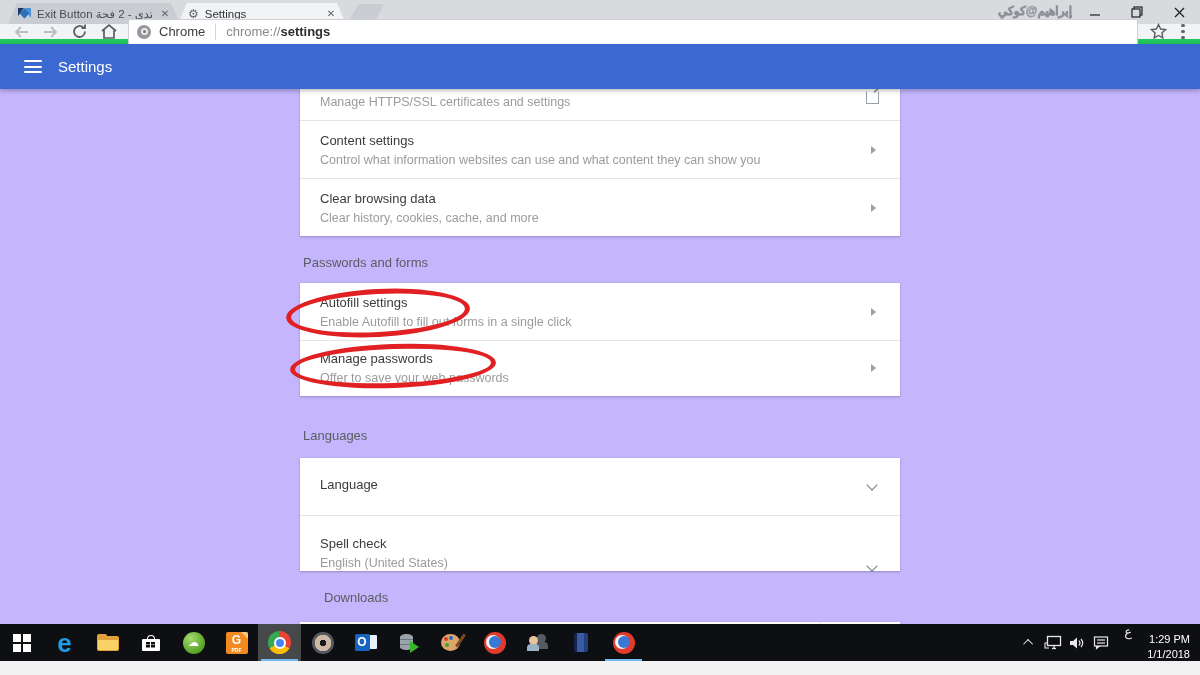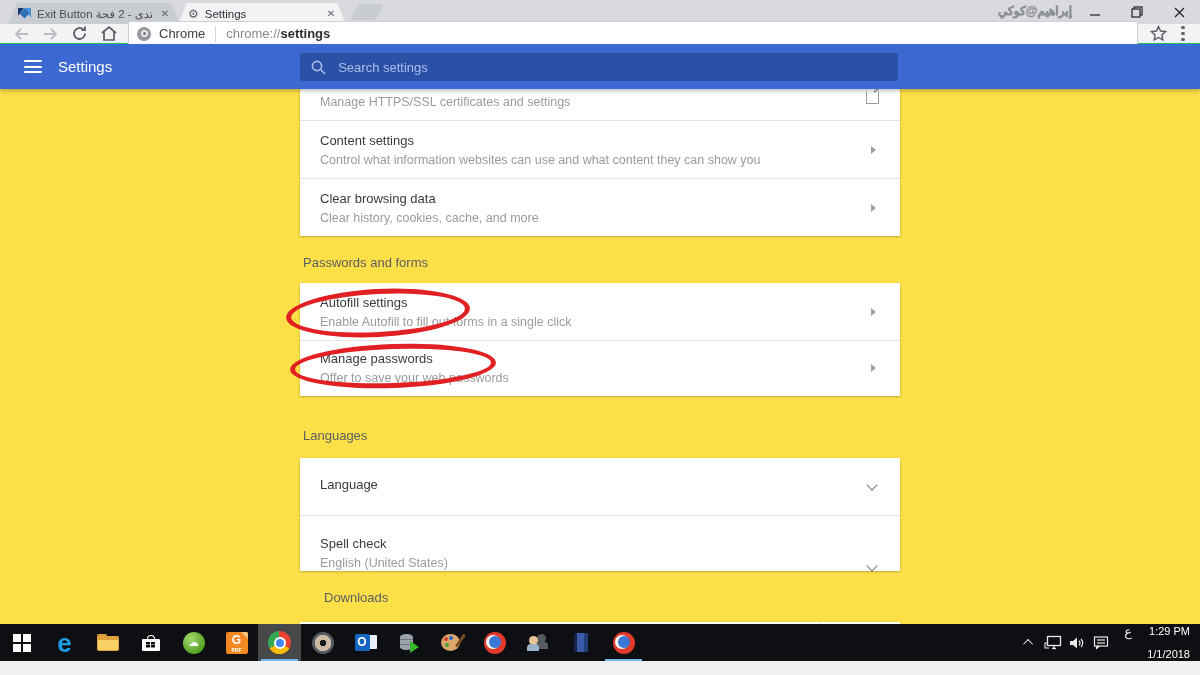--- a/index.html
+++ b/index.html
@@ -23,21 +23,21 @@
   .favicon-v .v3 { left:3px; top:3px; width:7px; height:7px; background:#2f6fb8; transform:rotate(45deg); }
   .gear-glyph { font-size:12px; color:#5f6368; line-height:1; }
   .newtab-btn { position:absolute; left:354px; top:4px; width:26px; height:16px; background:#c9ccd1; transform:skewX(-28deg); border-radius:2px; }
   .watermark { position:absolute; right:128px; top:4px; font-size:12px; font-weight:bold; color:#f2f3f5;
                -webkit-text-stroke:0.7px #8d9096; letter-spacing:.5px; direction:rtl; }
   .win-controls { position:absolute; right:0; top:0; height:24px; display:flex; }
   .win-btn { width:42px; height:24px; display:flex; align-items:center; justify-content:center; }
   .win-btn svg { stroke:#202124; stroke-width:1.2; fill:none; }
 
   
-  .toolbar { height:20px; background:#f2f3f5; display:flex; align-items:center; border-bottom:1px solid #22c55e; position:relative; }
+  .toolbar { height:20px; background:#f2f3f5; display:flex; align-items:center; border-bottom:5px solid #22c55e; position:relative; }
   .nav-btn { width:27px; height:27px; display:flex; align-items:center; justify-content:center; margin-left:2px; }
   .nav-btn:first-child { margin-left:8px; }
   .omnibox { flex:1; height:26px; margin:0 6px 0 6px; background:#fff; border:1px solid #cdd0d4; border-radius:2px;
              display:flex; align-items:center; padding:0 8px; }
   .chrome-badge { width:14px; height:14px; border-radius:50%; background:#95989c; position:relative; margin-right:8px; flex:0 0 14px;}
   .chrome-badge::after { content:""; position:absolute; left:3.5px; top:3.5px; width:7px; height:7px; border-radius:50%; background:#e8eaed; }
   .chrome-badge::before { content:""; position:absolute; left:5.5px; top:5.5px; width:3px; height:3px; border-radius:50%; background:#6f7276; z-index:1;}
   .omni-app { font-size:13px; color:#3c4043; margin-right:10px; }
   .omni-sep { width:1px; height:16px; background:#d4d5d8; margin-right:10px; }
   .omni-scheme { font-size:13px; color:#85898e; }
@@ -51,21 +51,21 @@
   .hamburger { position:absolute; left:24px; top:16px; width:18px; display:flex; flex-direction:column; gap:3.5px; }
   .hamburger i { height:2px; background:#fff; border-radius:1px; }
   .bluebar-title { position:absolute; left:58px; top:14px; color:#fff; font-size:15px; }
   .searchbox { position:absolute; left:300px; top:9px; width:598px; height:28px; background:#2b51a7; border-radius:2px;
                display:flex; align-items:center; padding:0 10px; }
   .searchbox input { background:transparent; border:none; outline:none; color:#dfe6f7; font-size:13px; width:100%;
                      font-family:"Liberation Sans", sans-serif; }
   .searchbox input::placeholder { color:#aabdea; opacity:1; }
 
   
-  .content { position:relative; height:535px; background:#fde047; overflow:hidden; }
+  .content { position:relative; height:535px; background:#c4b5fd; overflow:hidden; }
   .column { position:absolute; left:300px; top:0; width:600px; }
   .card { background:#fff; box-shadow:0 1px 2px rgba(0,0,0,.22), 0 0 1px rgba(0,0,0,.12); position:relative; }
   .row { padding:0 20px; display:flex; align-items:center; position:relative; }
   .row + .row { border-top:1px solid #e4e4e4; }
   .row-text { flex:1; }
   .row-title { font-size:13px; color:#3b3b3b; margin-bottom:5px; }
   .row-sub { font-size:12.5px; color:#9b9b9b; }
   .arrow-right { width:0; height:0; border-left:5px solid #9aa0a6; border-top:4.5px solid transparent; border-bottom:4.5px solid transparent; margin-right:4px; }
   .chev-down { width:8px; height:8px; border-right:1.6px solid #757a80; border-bottom:1.6px solid #757a80; transform:rotate(45deg); margin:-4px 4px 0 0; }
   .section-label { font-size:13px; font-weight:normal; color:#5a5e62; padding-left:3px; }
@@ -78,21 +78,21 @@
 
   
   .taskbar { height:37px; background:#0e0f12; display:flex; align-items:stretch; position:relative; }
   .tb-cell { width:43px; display:flex; align-items:center; justify-content:center; position:relative; flex:0 0 43px; }
   .tb-cell.active-bg { background:#47484a; }
   .tb-underline::after { content:""; position:absolute; left:3px; right:3px; bottom:0; height:2px; background:#76b9ed; }
   .tb-spacer { flex:1; }
   .tray-item { width:24px; display:flex; align-items:center; justify-content:center; flex:0 0 24px; }
   .tray-chevron { width:7px; height:7px; border-top:1.6px solid #e8e8e8; border-left:1.6px solid #e8e8e8; transform:rotate(45deg) translateY(2px); }
   .lang-ind { color:#e8e8e8; font-size:13px; width:30px; text-align:center; }
-  .clock { color:#fff; font-size:11px; text-align:right; line-height:1.3; padding:0 10px 0 4px; display:flex; flex-direction:column; justify-content:space-between; }
+  .clock { color:#fff; font-size:11px; text-align:right; line-height:1.3; padding:0 10px 0 4px; display:flex; flex-direction:column; justify-content:flex-end; }
 
   
   .win-logo { width:17px; height:17px; display:grid; grid-template-columns:8px 8px; grid-template-rows:8px 8px; gap:1.5px; }
   .win-logo i { background:#fff; }
   .edge-e { font-size:26px; font-weight:bold; color:#1e9ce5; line-height:22px; }
   .folder-ic { position:relative; width:24px; height:18px; }
   .folder-ic .back { position:absolute; inset:2px 1px 1px 1px; background:#e0a33c; border-radius:2px; }
   .folder-ic .tab-part { position:absolute; left:1px; top:0; width:10px; height:4px; background:#e0a33c; border-radius:2px 2px 0 0; }
   .folder-ic .front { position:absolute; left:2px; right:2px; top:6px; bottom:2px; background:#f8d267; border-radius:1px; }
   .store-ic { position:relative; width:18px; height:16px; }
@@ -230,27 +230,20 @@
     </div>
   </div>
 
   <div class="bluebar">
     <div class="hamburger">
         <i></i>
         <i></i>
         <i></i>
       </div>
     <div class="bluebar-title">Settings</div>
-    <div class="searchbox">
-      <svg width="17" height="17" style="margin-right:12px;" fill="none" stroke="#aabdea" stroke-width="1.6">
-          <circle cx="7" cy="7" r="4.6"></circle>
-          <line x1="10.5" y1="10.5" x2="15" y2="15"></line>
-        </svg>
-      <input type="text" placeholder="Search settings" style="">
-    </div>
   </div>
 
   <div class="content">
     <div class="column">
 
       <div class="card" style="height:147px; overflow:hidden;">
         <div class="row" style="height:31px; align-items:flex-start; padding-top:6px;">
           <div class="row-text">
             <div class="row-sub">Manage HTTPS/SSL certificates and settings</div>
           </div>

